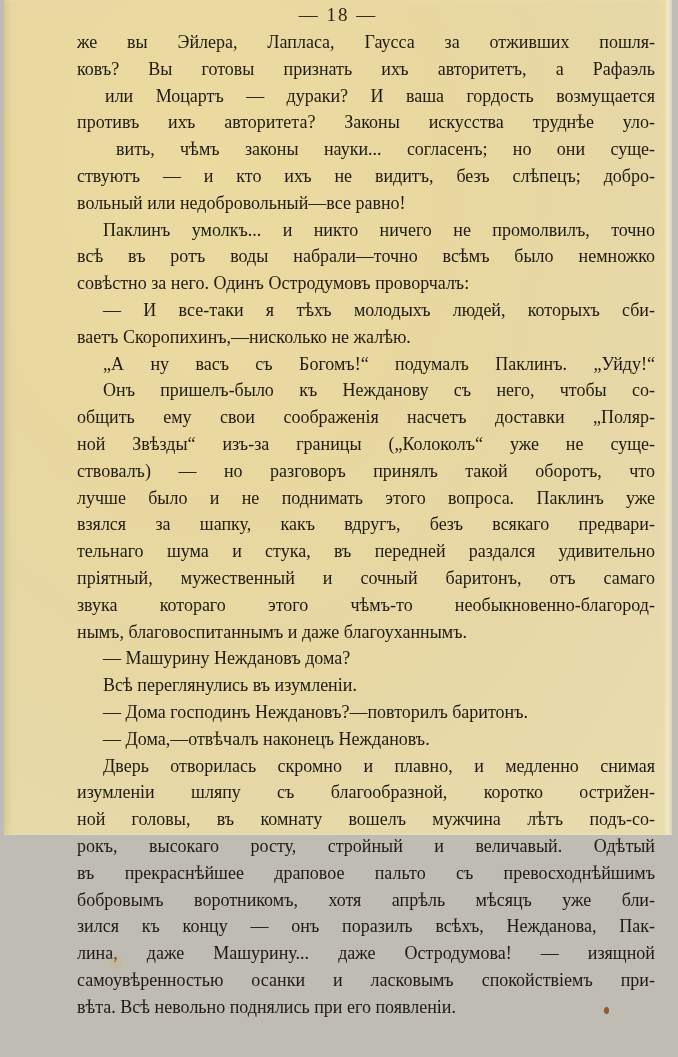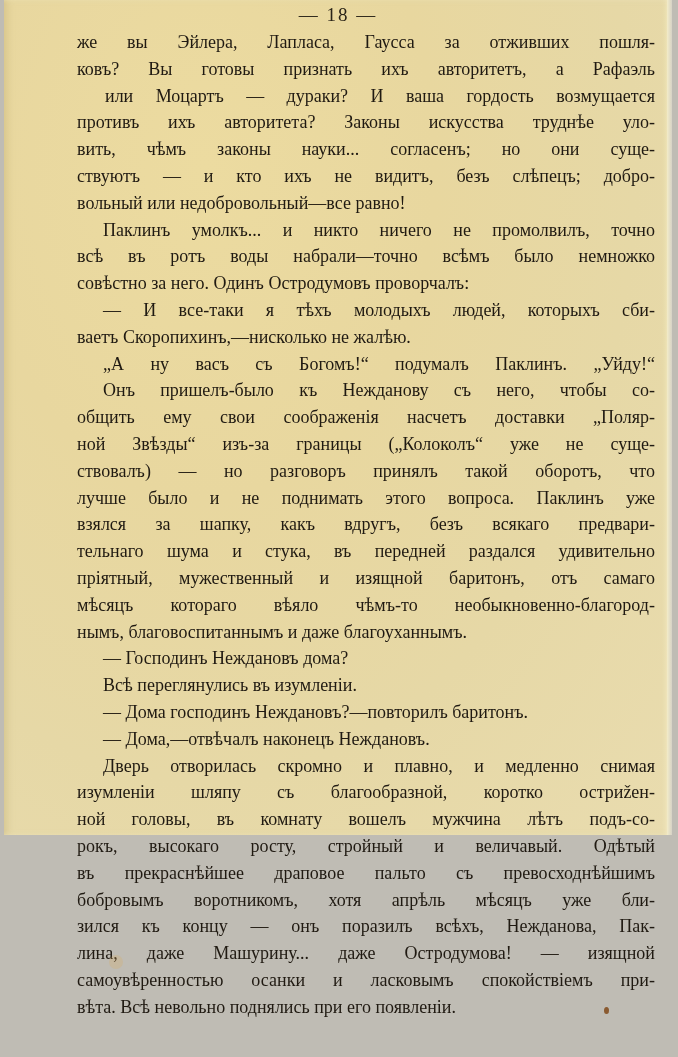--- a/index.html
+++ b/index.html
@@ -38,40 +38,40 @@
 </head>
 <body>
 
 <div class="page">
   <div class="folio">— 18 —</div>
   <div class="text" id="text">
       <span class="line" style="white-space: nowrap;">же вы Эйлера, Лапласа, Гаусса за отживших пошля-</span>
       <span class="line" style="white-space: nowrap;">ковъ? Вы готовы признать ихъ авторитетъ, а Рафаэль</span>
       <span class="line" style="white-space: nowrap; margin-left: 28px;">или Моцартъ — дураки? И ваша гордость возмущается</span>
       <span class="line" style="white-space: nowrap;">противъ ихъ авторитета? Законы искусства труднѣе уло-</span>
-      <span class="line" style="white-space: nowrap;">вить, чѣмъ законы науки... согласенъ; но они суще-</span>
+      <span class="line" style="white-space: nowrap; margin-left: 39px;">вить, чѣмъ законы науки... согласенъ; но они суще-</span>
       <span class="line" style="white-space: nowrap;">ствуютъ — и кто ихъ не видитъ, безъ слѣпецъ; добро-</span>
       <span class="line last" style="white-space: nowrap;">вольный или недобровольный—все равно!</span>
       <span class="line indent" style="white-space: nowrap;">Паклинъ умолкъ... и никто ничего не промолвилъ, точно</span>
       <span class="line" style="white-space: nowrap;">всѣ въ ротъ воды набрали—точно всѣмъ было немножко</span>
       <span class="line last" style="white-space: nowrap;">совѣстно за него. Одинъ Остродумовъ проворчалъ:</span>
       <span class="line indent" style="white-space: nowrap;">— И все-таки я тѣхъ молодыхъ людей, которыхъ сби-</span>
       <span class="line last" style="white-space: nowrap;">ваетъ Скоропихинъ,—нисколько не жалѣю.</span>
       <span class="line indent" style="white-space: nowrap;">„А ну васъ съ Богомъ!“ подумалъ Паклинъ. „Уйду!“</span>
       <span class="line indent" style="white-space: nowrap;">Онъ пришелъ-было къ Нежданову съ него, чтобы со-</span>
       <span class="line" style="white-space: nowrap;">общить ему свои соображенія насчетъ доставки „Поляр-</span>
       <span class="line" style="white-space: nowrap;">ной Звѣзды“ изъ-за границы („Колоколъ“ уже не суще-</span>
       <span class="line" style="white-space: nowrap;">ствовалъ) — но разговоръ принялъ такой оборотъ, что</span>
       <span class="line" style="white-space: nowrap;">лучше было и не поднимать этого вопроса. Паклинъ уже</span>
       <span class="line" style="white-space: nowrap;">взялся за шапку, какъ вдругъ, безъ всякаго предвари-</span>
       <span class="line" style="white-space: nowrap;">тельнаго шума и стука, въ передней раздался удивительно</span>
-      <span class="line" style="white-space: nowrap;">пріятный, мужественный и изящной баритонъ, отъ самаго</span>
-      <span class="line" style="white-space: nowrap;">мѣсяцъ котораго вѣяло чѣмъ-то необыкновенно-благород-</span>
+      <span class="line" style="white-space: nowrap;">пріятный, мужественный и сочный баритонъ, отъ самаго</span>
+      <span class="line" style="white-space: nowrap;">звука котораго этого чѣмъ-то необыкновенно-благород-</span>
       <span class="line last" style="white-space: nowrap;">нымъ, благовоспитаннымъ и даже благоуханнымъ.</span>
-      <span class="line indent last" style="white-space: nowrap;">— Господинъ Неждановъ дома?</span>
+      <span class="line indent last" style="white-space: nowrap;">— Машурину Неждановъ дома?</span>
       <span class="line indent last" style="white-space: nowrap;">Всѣ переглянулись въ изумленіи.</span>
       <span class="line indent last" style="white-space: nowrap;">— Дома господинъ Неждановъ?—повторилъ баритонъ.</span>
       <span class="line indent last" style="white-space: nowrap;">— Дома,—отвѣчалъ наконецъ Неждановъ.</span>
       <span class="line indent" style="white-space: nowrap;">Дверь отворилась скромно и плавно, и медленно снимая</span>
       <span class="line" style="white-space: nowrap;">изумленіи шляпу съ благообразной, коротко остриžен-</span>
       <span class="line" style="white-space: nowrap;">ной головы, въ комнату вошелъ мужчина лѣтъ подъ-со-</span>
       <span class="line" style="white-space: nowrap;">рокъ, высокаго росту, стройный и величавый. Одѣтый</span>
       <span class="line" style="white-space: nowrap;">въ прекраснѣйшее драповое пальто съ превосходнѣйшимъ</span>
       <span class="line" style="white-space: nowrap;">бобровымъ воротникомъ, хотя апрѣль мѣсяцъ уже бли-</span>
       <span class="line" style="white-space: nowrap;">зился къ концу — онъ поразилъ всѣхъ, Нежданова, Пак-</span>

